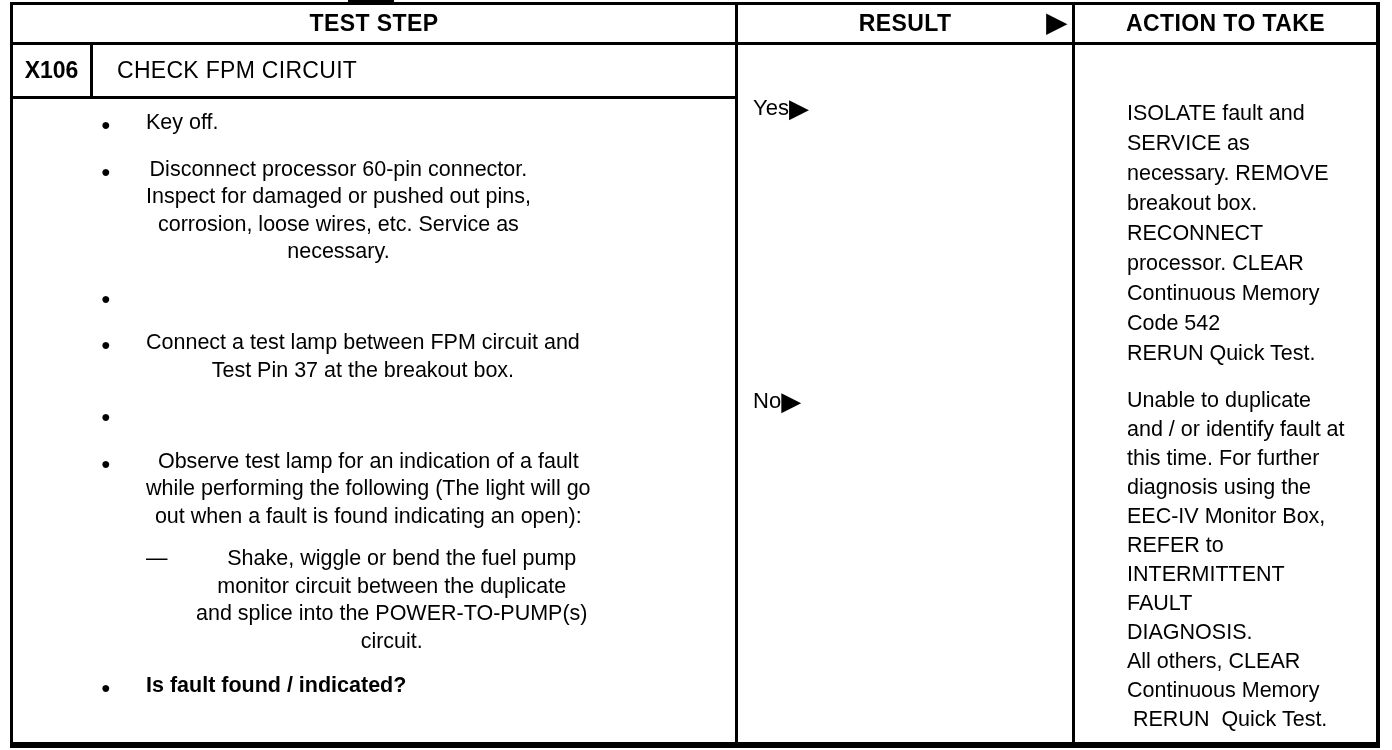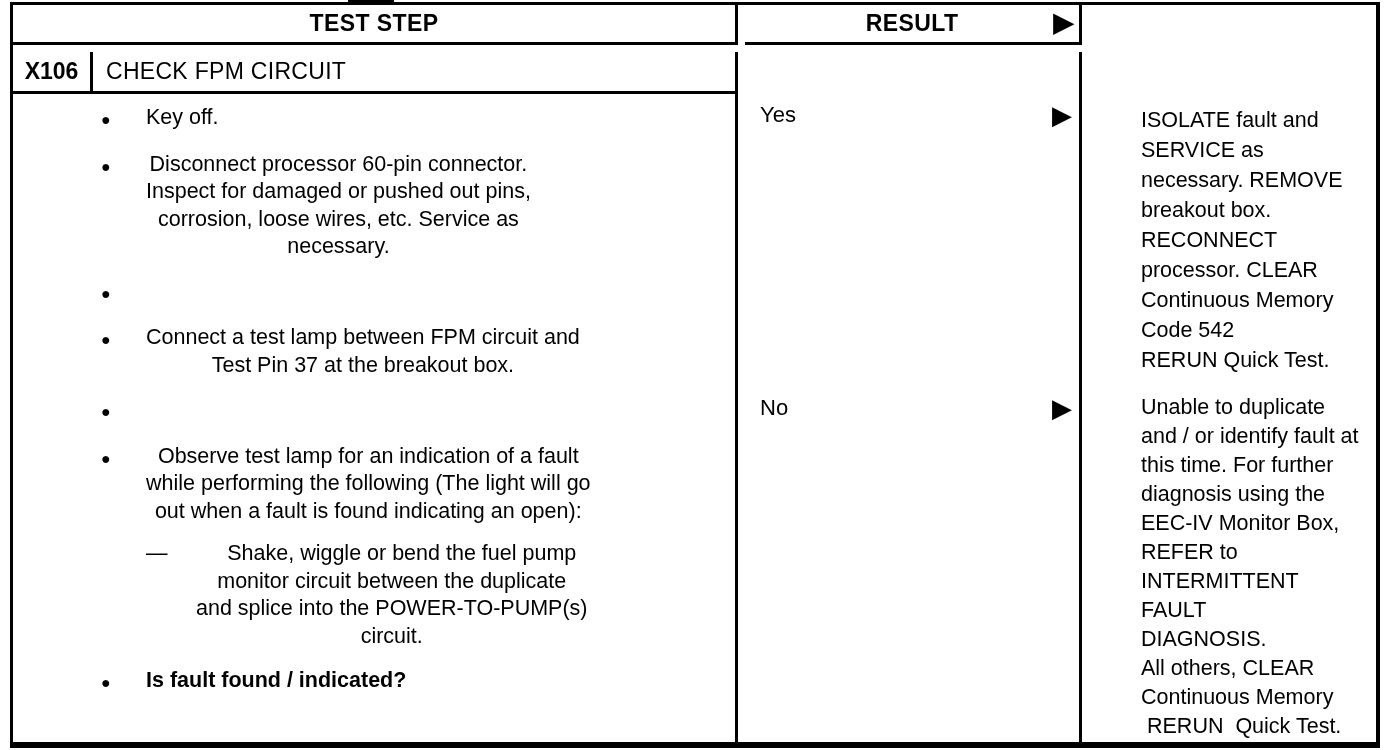--- a/index.html
+++ b/index.html
@@ -16,60 +16,59 @@
     position: absolute; left: 10px; top: 2px;
     width: 1370px; height: 746px;
     box-sizing: border-box;
     border: 3px solid #000;
     border-right-width: 4px;
     border-bottom-width: 6px;
     display: grid;
     grid-template-columns: 725px 337px 1fr;
     grid-template-rows: 40px 1fr;
     background: #fff;
-    gap: 7px;
   }
   .cell { box-sizing: border-box; overflow: hidden; }
 
   
   .hdr {
     border-bottom: 3px solid #000;
     display: flex; align-items: center; justify-content: center;
     font-weight: bold; font-size: 23px; letter-spacing: 0.4px;
     position: relative;
   }
   .hdr-test   { grid-column: 1; grid-row: 1; border-right: 3px solid #000; }
   .hdr-result { grid-column: 2; grid-row: 1; border-right: 3px solid #000; }
   .hdr-action { grid-column: 3; grid-row: 1; }
   .hdr-arrow { position: absolute; right: 5px; top: 4px; font-size: 26px; line-height: 1; }
 
   
   .body-test { grid-column: 1; grid-row: 2; border-right: 3px solid #000; }
-  .step-row { height: 42px; border-bottom: 3px solid #000; display: flex; align-items: stretch; box-sizing: border-box; text-align: center; }
+  .step-row { height: 54px; border-bottom: 3px solid #000; display: flex; align-items: stretch; box-sizing: border-box; text-align: center; }
   .step-id {
     width: 80px; border-right: 3px solid #000; box-sizing: border-box;
     display: flex; align-items: center; justify-content: center;
     font-weight: bold; font-size: 23px;
   }
-  .step-title { display: flex; align-items: center; padding-left: 13px; font-size: 23px; letter-spacing: 0.3px; }
+  .step-title { display: flex; align-items: center; padding-left: 24px; font-size: 23px; letter-spacing: 0.3px; }
 
   .bullets { list-style: none; margin: 0; padding: 10px 10px 0 88px; }
   .bullets li { display: flex; margin-bottom: 17px; font-size: 21.5px; line-height: 27.5px; }
   .dot { width: 45px; flex: none; font-size: 16px; padding-top: 2px; }
   .txt { white-space: pre-wrap; text-align: center; }
   .bold { font-weight: bold; }
   .sub { display: flex; margin-top: 15px; }
   .dash { width: 50px; flex: none; }
   .sub .txt { text-indent: 20px; }
 
   
   .body-result { grid-column: 2; grid-row: 2; border-right: 3px solid #000; position: relative; }
   .res-row {
     position: absolute; left: 15px; right: 7px;
-    display: flex; justify-content: space-between; align-items: center;
+    display: flex; align-items: center;
     font-size: 22px;
   }
   .res-yes { top: 50px; }
   .res-no  { top: 343px; }
   .tri { font-size: 26px; line-height: 1; }
 
   
   .body-action { grid-column: 3; grid-row: 2; position: relative; }
   .act { position: absolute; left: 12px; right: 3px; white-space: pre-wrap; font-size: 21.5px; margin-left: 40px; }
   .act-yes { top: 53px; line-height: 30px; }
@@ -83,20 +82,23 @@
 
 <div class="sheet">
   <div class="tbl">
 
     <div class="cell hdr hdr-test">
       <span>TEST STEP</span>
     </div>
     <div class="cell hdr hdr-result">
       <span>RESULT</span>
       <span class="hdr-arrow">▶</span>
+    </div>
+    <div class="cell hdr hdr-action">
+      <span>ACTION TO TAKE</span>
     </div>
 
     <div class="cell body-test">
       <div class="step-row">
         <div class="step-id">X106</div>
         <div class="step-title">CHECK FPM CIRCUIT</div>
       </div>
       <ul class="bullets">
         <li>
           <span class="dot">●</span>

